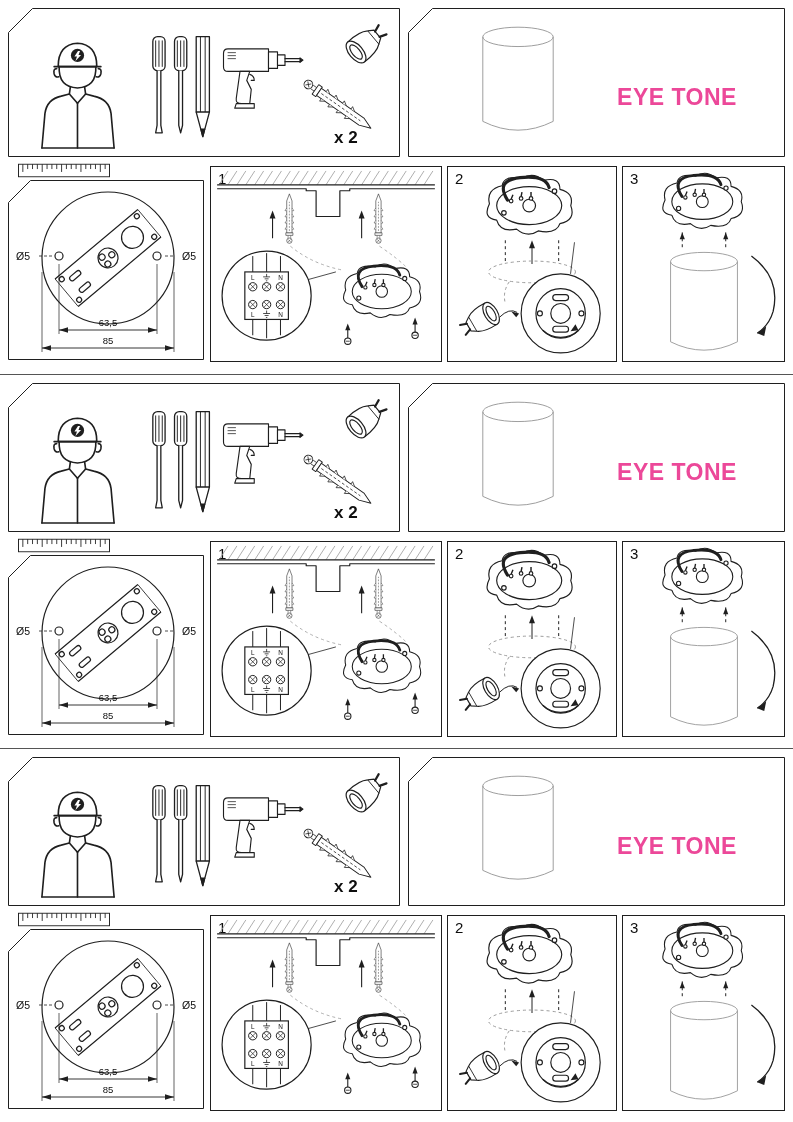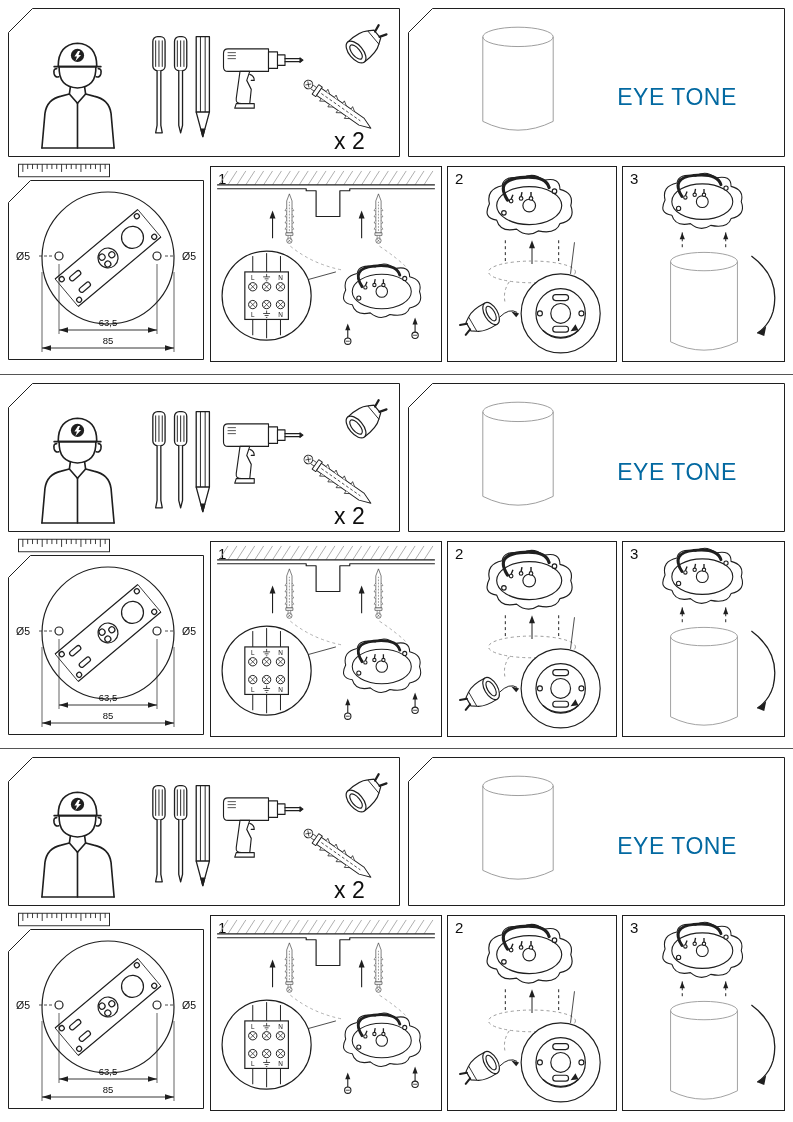--- a/index.html
+++ b/index.html
@@ -6,23 +6,23 @@
   html,body { background:#e8e8e8; }
   body { font-family:"Liberation Sans", sans-serif; }
   .page { position:relative; width:793px; height:1122px; background:#ffffff; overflow:hidden; margin:0 auto; }
   .sheet-section { position:absolute; left:0; width:793px; height:374px; background:#fff; }
   .with-rule { border-top:1px solid #555; }
   .panel { position:absolute; }
   .rect-panel { border:1px solid #1f1f1f; background:#fff; }
   .frame { position:absolute; left:0; top:0; }
   .abs { position:absolute; }
   svg.abs { overflow:visible; }
-  .brand { position:absolute; font-weight:normal; font-size:23px; letter-spacing:0.5px; color:#0369a1; white-space:nowrap; }
+  .brand { position:absolute; font-weight:bold; font-size:23px; letter-spacing:0.5px; color:#ec4899; white-space:nowrap; }
   .step-num { position:absolute; left:7px; top:3px; font-size:15px; color:#0e0e0e; }
-  .plug-count { position:absolute; font-size:23px; font-weight:normal; color:#0e0e0e;text-align:right; }
+  .plug-count { position:absolute; font-size:17px; font-weight:bold; color:#0e0e0e;text-align:right; }
   svg text { font-family:"Liberation Sans", sans-serif; fill:#0e0e0e; }
 </style>
 </head>
 <body>
 
 <svg width="0" height="0" style="position:absolute" aria-hidden="true">
 <defs>
 
 <symbol id="sym-installer" viewBox="0 0 105 120">
   <g fill="none" stroke="#1f1f1f" stroke-width="1.6" stroke-linejoin="round" stroke-linecap="round">

